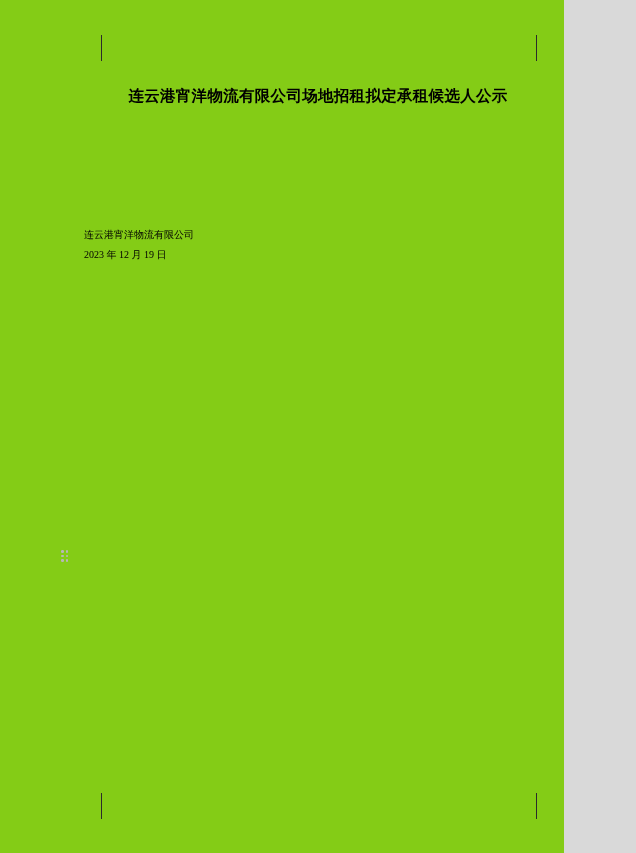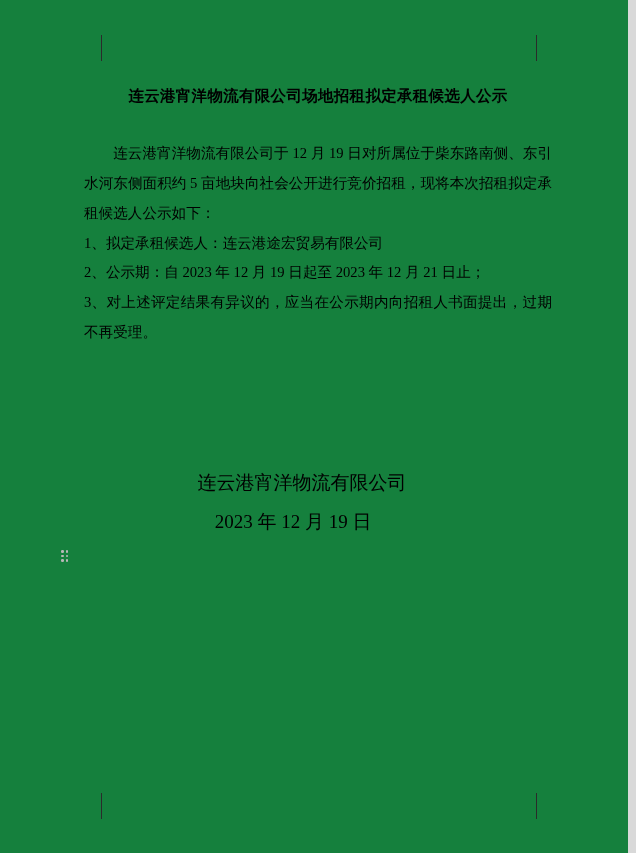--- a/index.html
+++ b/index.html
@@ -8,23 +8,23 @@
   }
   body {
     width: 636px;
     height: 853px;
     background: #d9d9d9;
     font-family: "Liberation Serif", "DejaVu Serif", serif;
     overflow: hidden;
   }
   .page {
     position: relative;
-    width: 628px;
+    width: 564px;
     height: 853px;
-    background: #15803d;
+    background: #84cc16;
     box-sizing: border-box;
   }
   
   .crop {
     position: absolute;
     background: #2b2b2b;
   }
   .crop.v { width: 1px; height: 26px; }
 
   .crop-tl-v { left: 101px; top: 35px; }
@@ -67,24 +67,24 @@
   .contact {
     margin-top: 46px;
     font-size: 14.6px;
     line-height: 2.05;
     text-indent: 2em;
     color: #000;
   }
 
   .signature {
     margin-top: 116px;
-    font-size: 19px;
+    font-size: 10px;
     line-height: 2.05;
     color: #000;
-    text-align: center;
+    text-align: left;
     padding-right: 32px;
   }
   .signature .line2 {
     padding-right: 18px;
   }
 
   .handle {
     position: absolute;
     left: 61px;
     top: 550px;
@@ -110,26 +110,20 @@
 
   <div class="crop crop-tl-v v"></div>
   <div class="crop crop-tr-v v"></div>
   <div class="crop crop-bl-v v"></div>
   <div class="crop crop-br-v v"></div>
 
   <div class="content">
 
     <h1 class="doc-title">连云港宵洋物流有限公司场地招租拟定承租候选人公示</h1>
 
-    <div class="body-block">
-      <p class="para indent">连云港宵洋物流有限公司于 12 月 19 日对所属位于柴东路南侧、东引水河东侧面积约 5 亩地块向社会公开进行竞价招租，现将本次招租拟定承租候选人公示如下：</p>
-      <p class="para">1、拟定承租候选人：连云港途宏贸易有限公司</p>
-      <p class="para">2、公示期：自 2023 年 12 月 19 日起至 2023 年 12 月 21 日止；</p>
-      <p class="para">3、对上述评定结果有异议的，应当在公示期内向招租人书面提出，过期不再受理。</p>
-    </div>
 
 
     <div class="signature">
       <div class="line1">连云港宵洋物流有限公司</div>
       <div class="line2">2023 年 12 月 19 日</div>
     </div>
 
   </div>
 
   <div class="handle">

